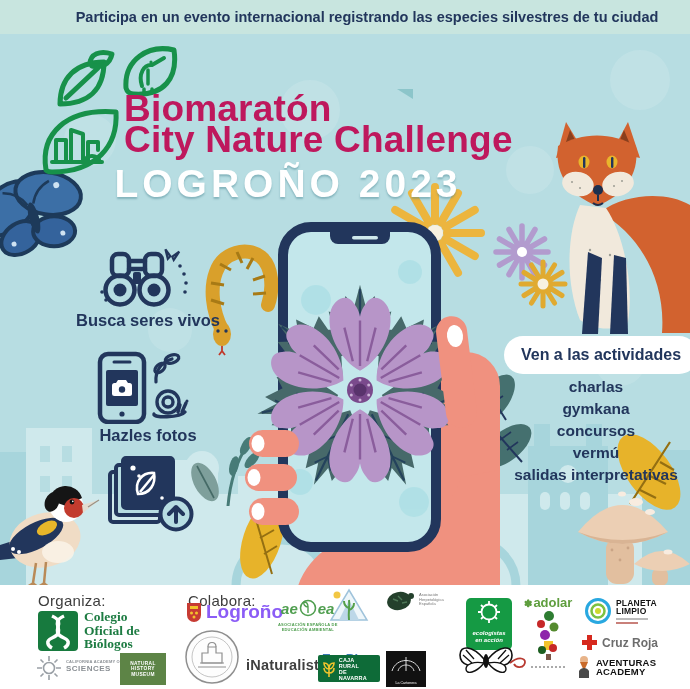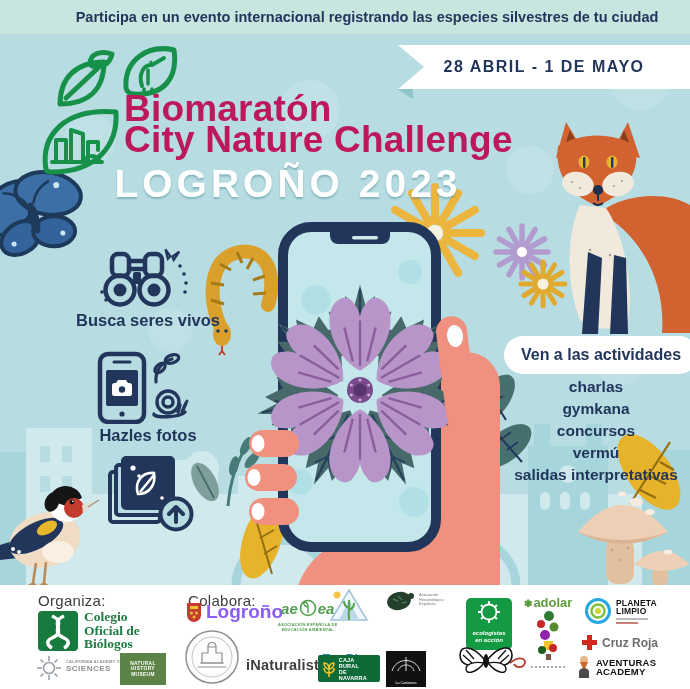--- a/index.html
+++ b/index.html
@@ -317,23 +317,20 @@
       <ellipse cx="258" cy="511.5" rx="6.5" ry="8.5" fill="#ffffff"></ellipse>
       <rect x="441" y="316" width="31" height="112" rx="15.5" fill="#f0917f" transform="rotate(-7 456 372)"></rect>
       <ellipse cx="455" cy="336" rx="8" ry="11" fill="#ffffff" transform="rotate(-7 455 336)"></ellipse>
     </g>
   </svg>
 
   <div class="top-banner">
     <span>Participa en un evento internacional registrando las especies silvestres de tu ciudad</span>
   </div>
 
-  <div class="ribbon">
-    <span>28 ABRIL - 1 DE MAYO</span>
-  </div>
   <div class="ribbon-fold"></div>
 
   <svg class="brand-icons" width="140" height="134" viewBox="0 0 140 134">
     <g stroke="#17914a" stroke-width="5" fill="none" stroke-linejoin="round" stroke-linecap="round">
       <g transform="translate(18,8)">
         <path d="M4,54 C4,28 20,12 48,12 C48,40 32,54 4,54 Z"></path>
         <path d="M10,48 L42,18"></path>
         <path d="M34,14 C34,4 44,0 56,4 C54,14 46,18 36,16"></path>
       </g>
       <g transform="translate(82,2)">

